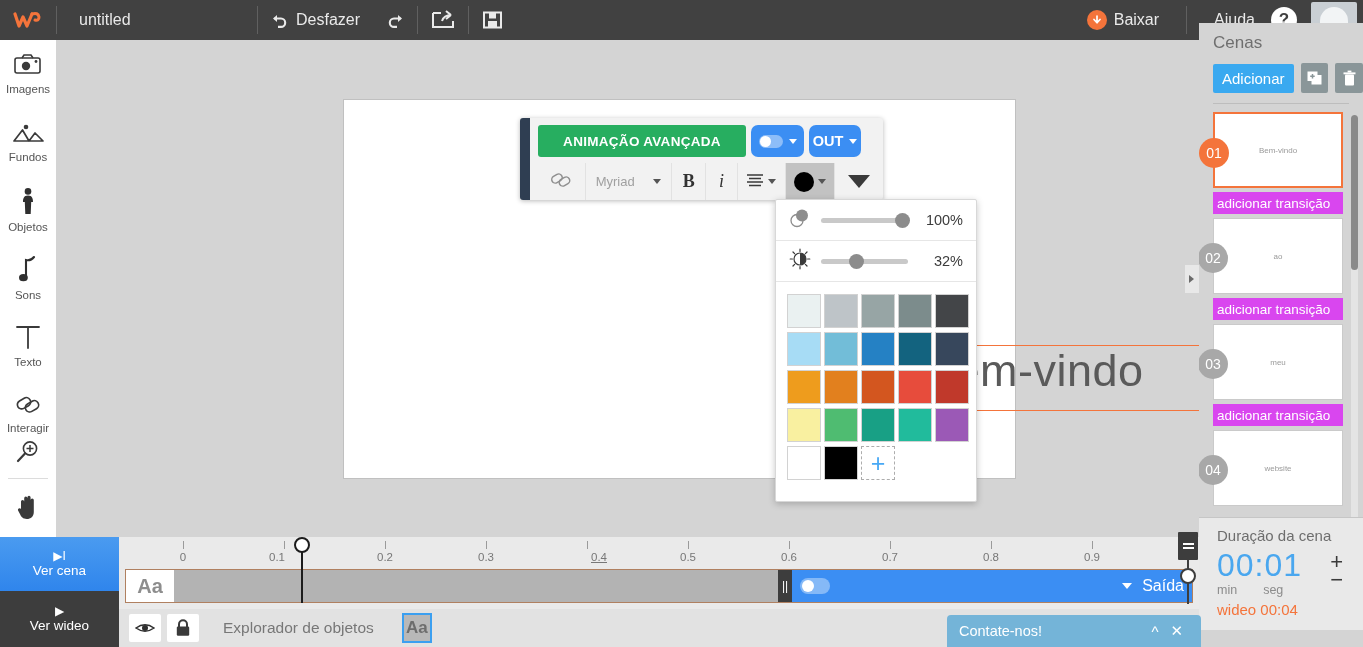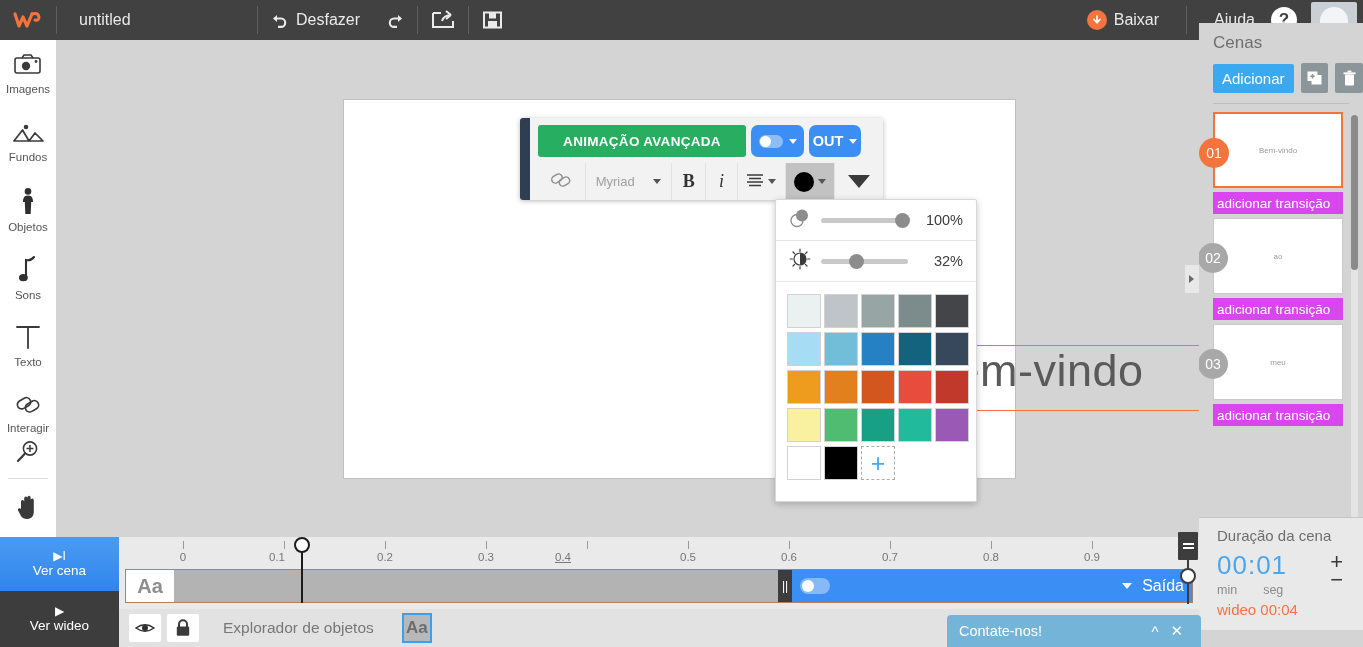--- a/index.html
+++ b/index.html
@@ -234,21 +234,21 @@
   .panel-collapse {
     position:absolute; left:-14px; top:242px; width:14px; height:28px;
     background:#e8e8e8; display:flex; align-items:center; justify-content:center;
     cursor:pointer;
   }
   .dur-box {
     position:absolute; left:0; bottom:0; width:164px; height:113px;
     background:#e9e9e9; border-top:1px solid #c6c6c6; padding:9px 0 0 18px;
   }
   .dur-title { font-size:15px; color:#6e6e6e; }
-  .dur-time { font-size:26px; color:#4aa7ef; line-height:42px; letter-spacing:1px; }
+  .dur-time { font-size:32px; color:#4aa7ef; line-height:42px; letter-spacing:1px; }
   .dur-units { display:flex; gap:26px; font-size:12.5px; color:#8c8c8c; margin-top:-3px; }
   .dur-total { font-size:15px; color:#f4743b; margin-top:4px; }
   .dur-pm {
     position:absolute; right:20px; top:35px; display:flex; flex-direction:column;
     color:#3a3a3a; font-size:22px; line-height:18px; cursor:pointer;
   }
 
   
   .timeline {
     position:absolute; left:119px; top:537px; width:1080px; height:72px;
@@ -649,20 +649,24 @@
         <div class="thumb">
           <div class="sc-num">02</div>
           <div class="thumb-text">ao</div>
         </div>
         <div class="trans">adicionar transição</div>
         <div class="thumb">
           <div class="sc-num">03</div>
           <div class="thumb-text">meu</div>
         </div>
         <div class="trans">adicionar transição</div>
+        <div class="thumb">
+          <div class="sc-num">04</div>
+          <div class="thumb-text">website</div>
+        </div>
       </div>
 
     <div class="dur-box">
       <div class="dur-title">Duração da cena</div>
       <div class="dur-time">00:01</div>
       <div class="dur-units">
         <span>min</span>
         <span>seg</span>
       </div>
       <div class="dur-total">wideo 00:04</div>
@@ -677,21 +681,21 @@
     <div class="ruler" id="ruler">
         <div class="tick" style="left: 64px;"></div>
         <div class="tick-lab" style="left: 64px;">0</div>
         <div class="tick" style="left: 165px;"></div>
         <div class="tick-lab" style="left: 158px;">0.1</div>
         <div class="tick" style="left: 266px;"></div>
         <div class="tick-lab" style="left: 266px;">0.2</div>
         <div class="tick" style="left: 367px;"></div>
         <div class="tick-lab" style="left: 367px;">0.3</div>
         <div class="tick" style="left: 468px;"></div>
-        <div class="tick-lab" style="left: 444px; text-decoration: underline;">0.4</div>
+        <div class="tick-lab" style="left: 480px; text-decoration: underline;">0.4</div>
         <div class="tick" style="left: 569px;"></div>
         <div class="tick-lab" style="left: 569px;">0.5</div>
         <div class="tick" style="left: 670px;"></div>
         <div class="tick-lab" style="left: 670px;">0.6</div>
         <div class="tick" style="left: 771px;"></div>
         <div class="tick-lab" style="left: 771px;">0.7</div>
         <div class="tick" style="left: 872px;"></div>
         <div class="tick-lab" style="left: 872px;">0.8</div>
         <div class="tick" style="left: 973px;"></div>
         <div class="tick-lab" style="left: 973px;">0.9</div>

